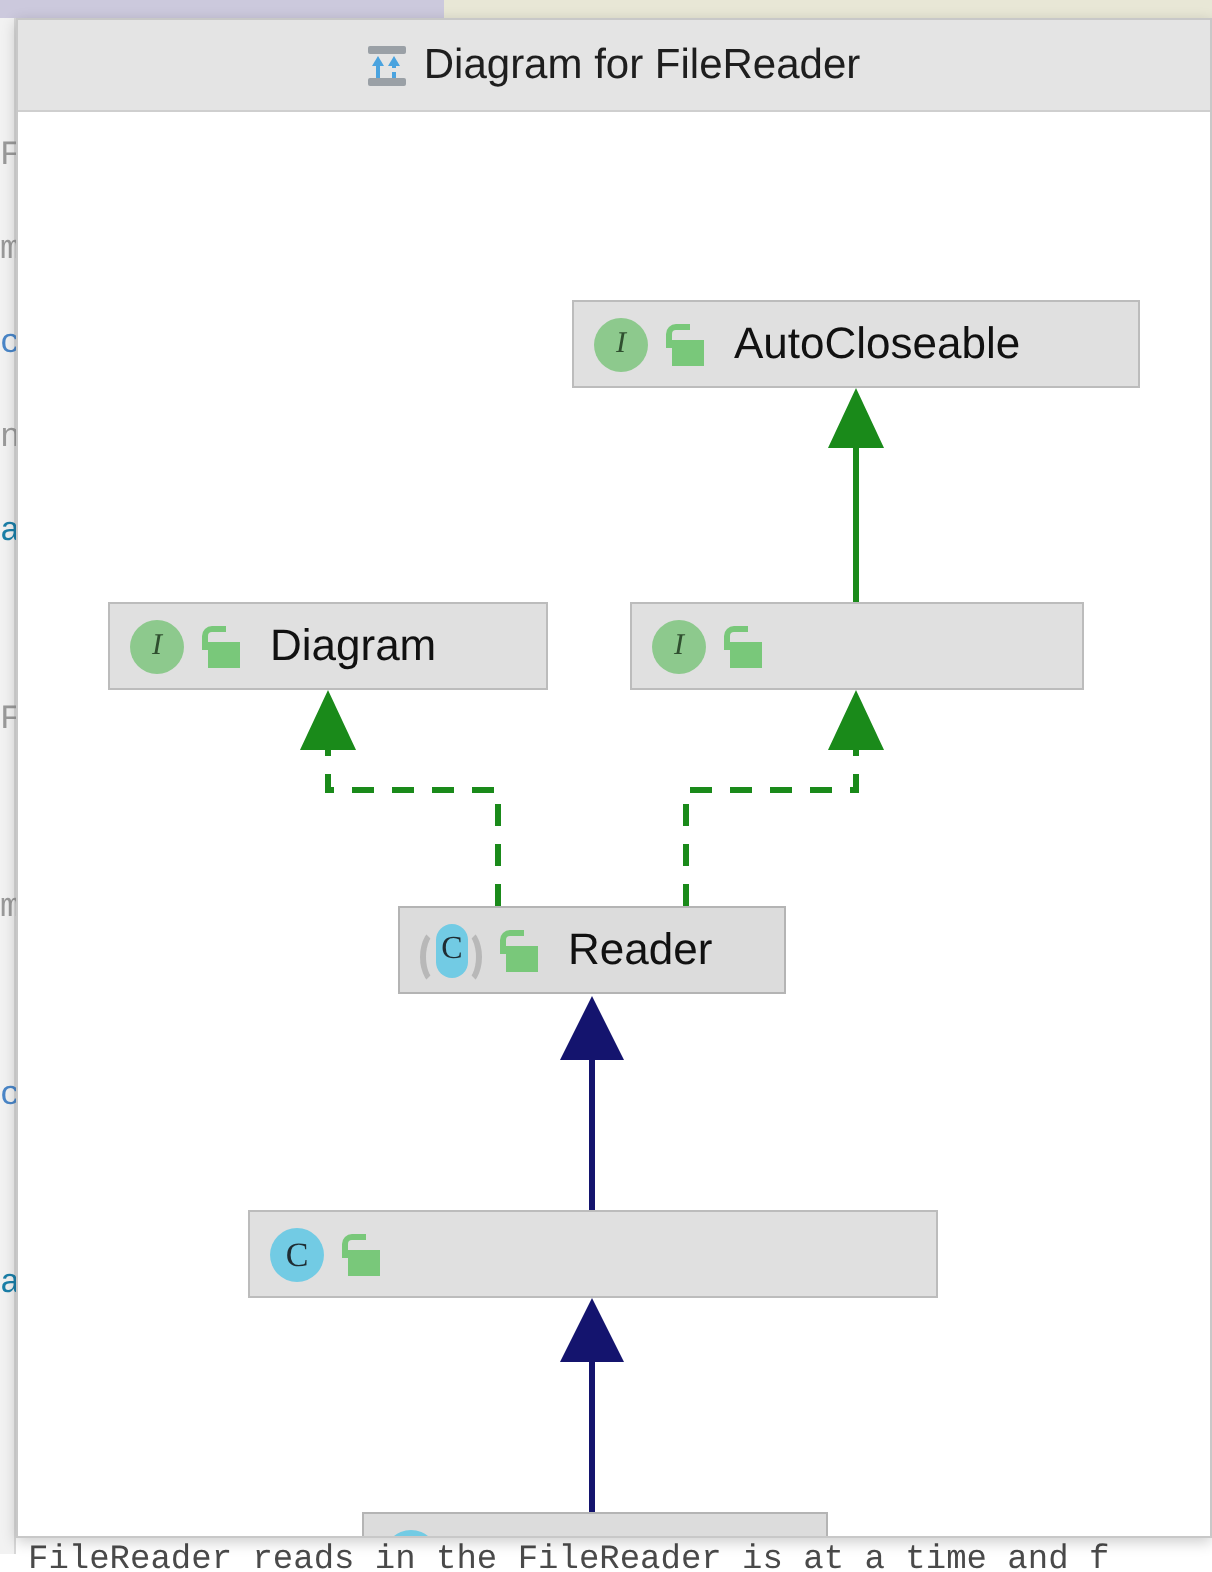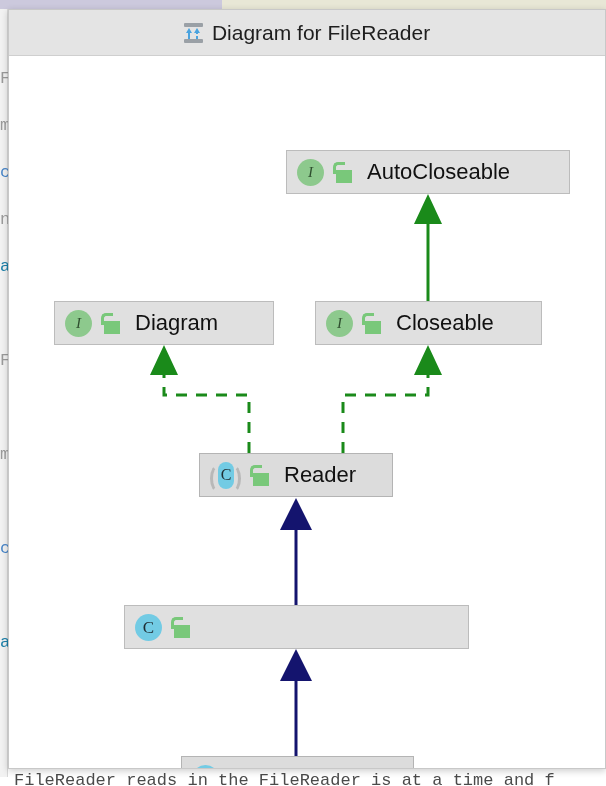--- a/index.html
+++ b/index.html
@@ -372,21 +372,20 @@
     </div>
 
     <div class="node" style="left:306px; top:245px; width:227px;">
       <span class="ico-interface">
           <i>I</i>
         </span>
       <span class="ico-lock">
           <span class="shackle"></span>
           <span class="body"></span>
         </span>
-      <span class="node-label">Closeable</span>
     </div>
 
     <div class="node selected" style="left:190px; top:397px; width:194px;">
       <span class="ico-abstract">
         <span class="arc l"></span>
         <span class="core">
             <b>C</b>
           </span>
         <span class="arc r"></span>
       </span>

